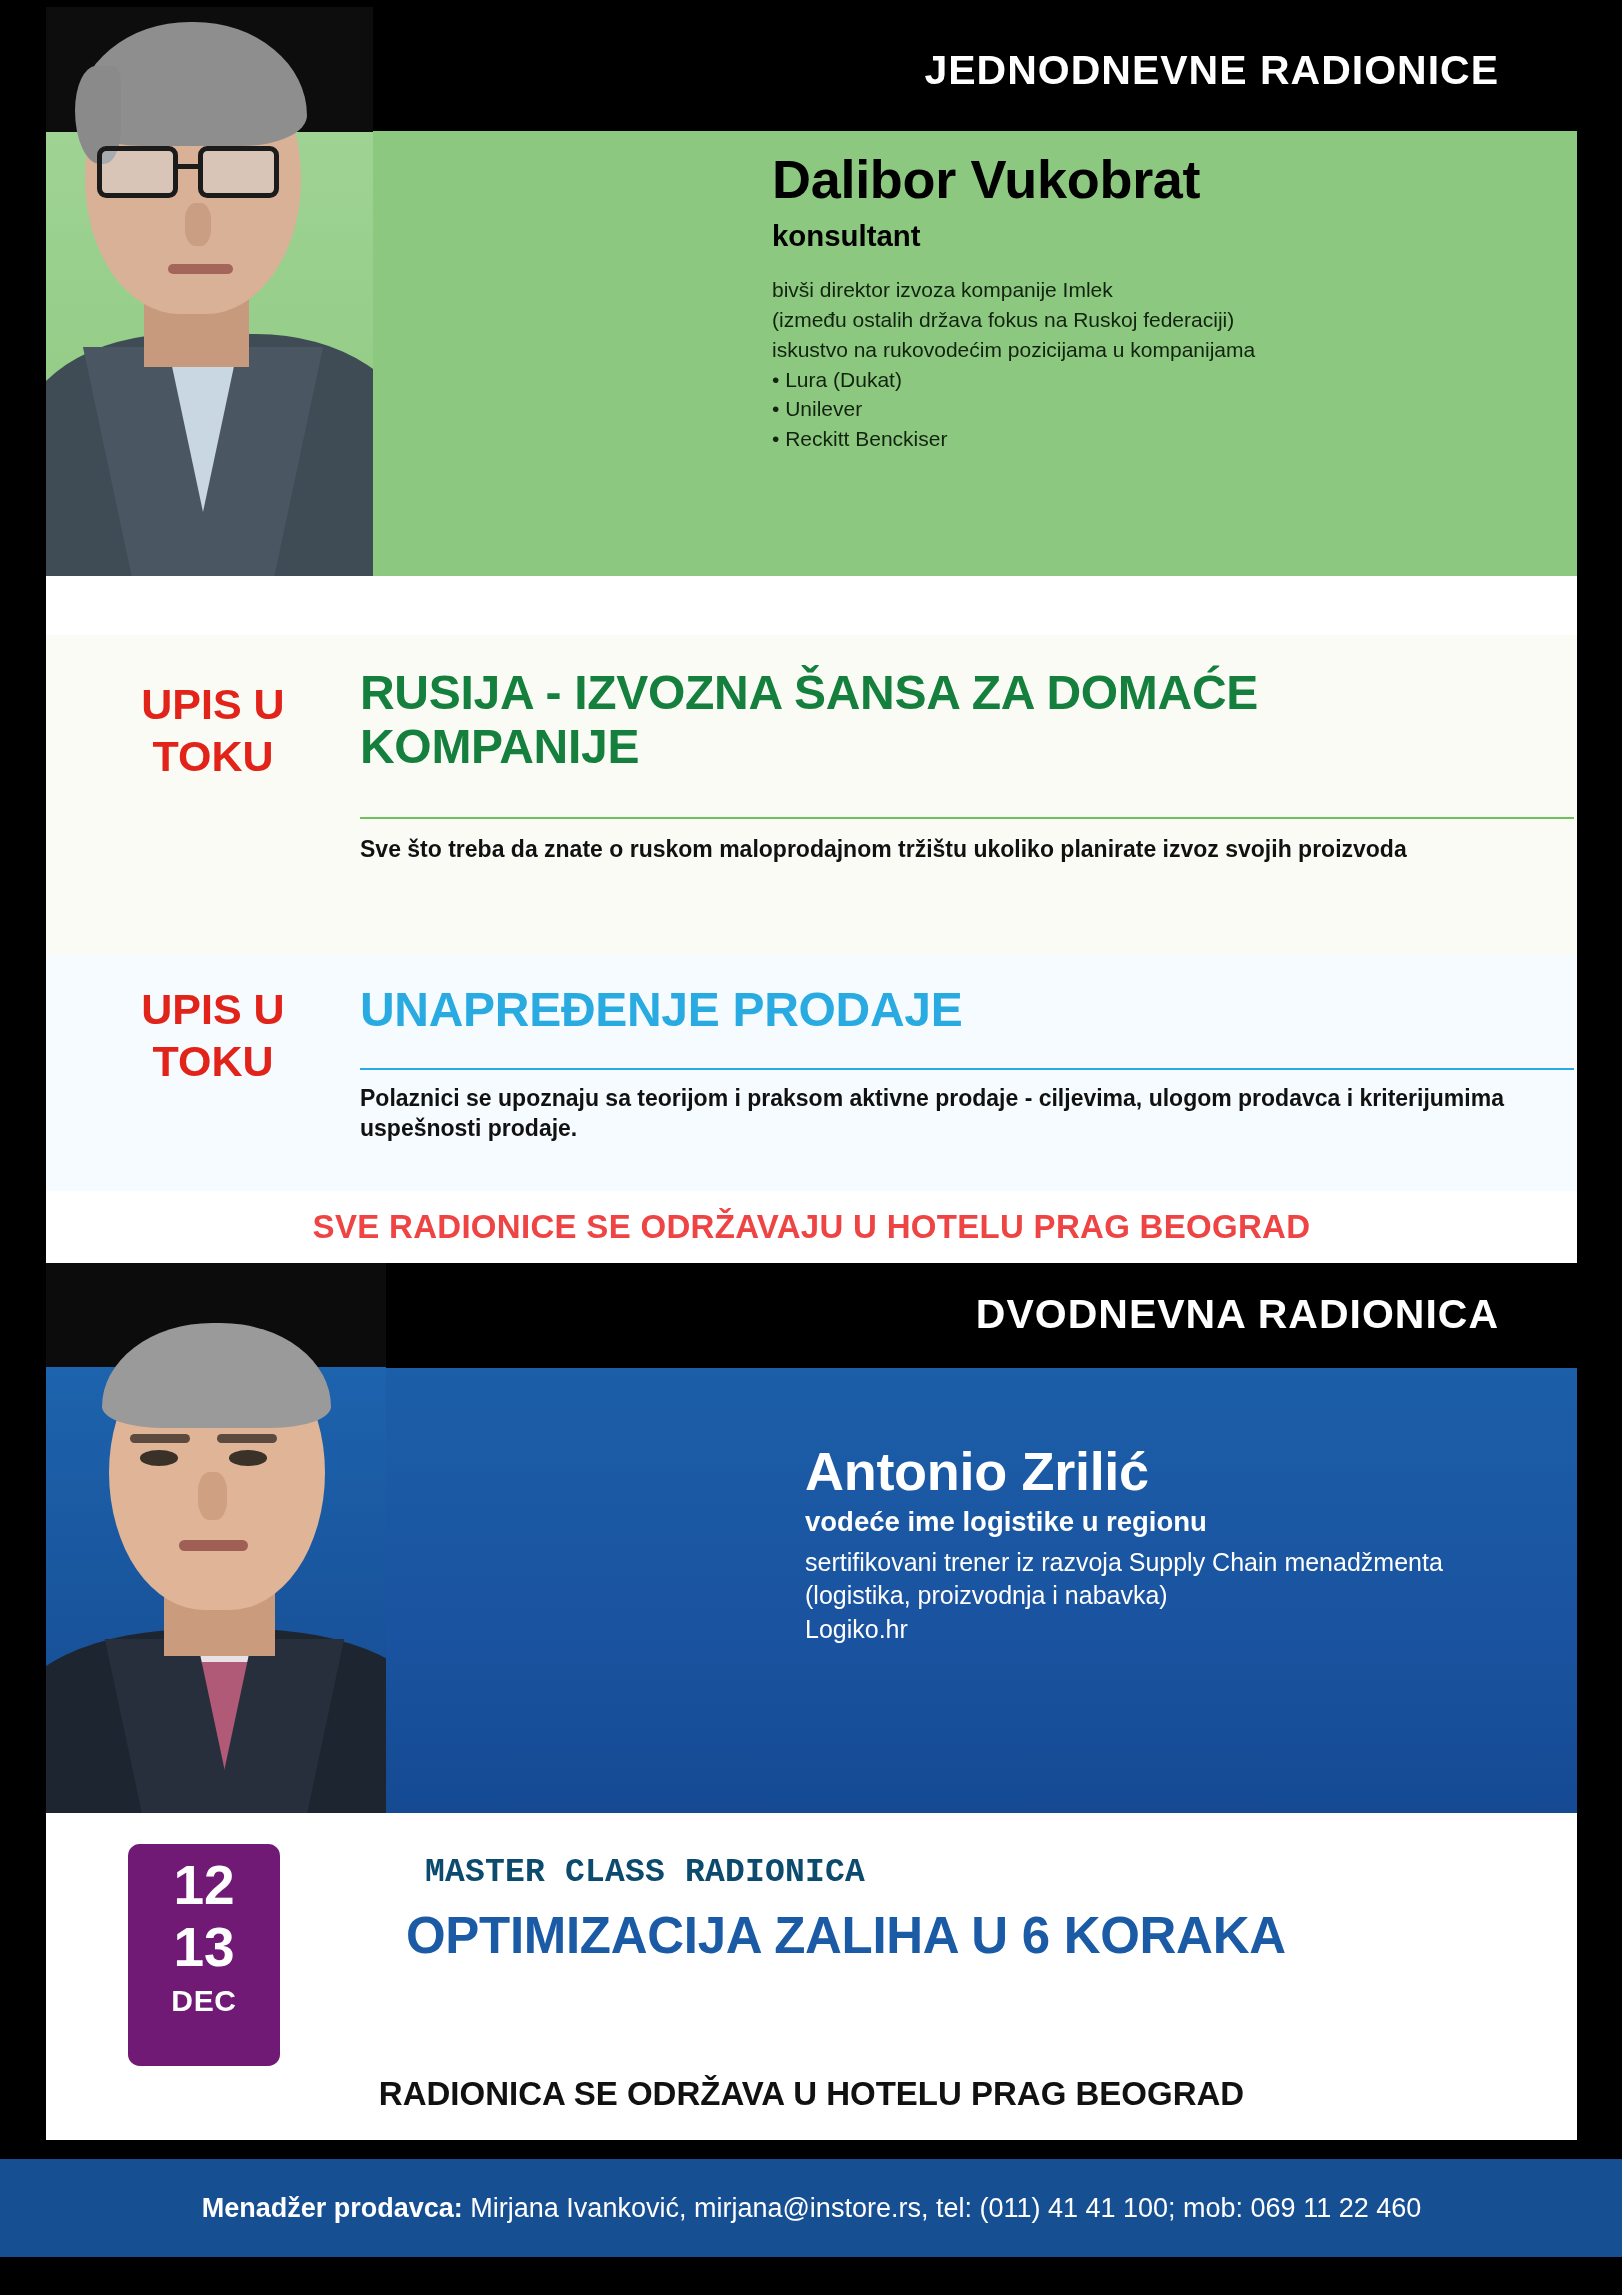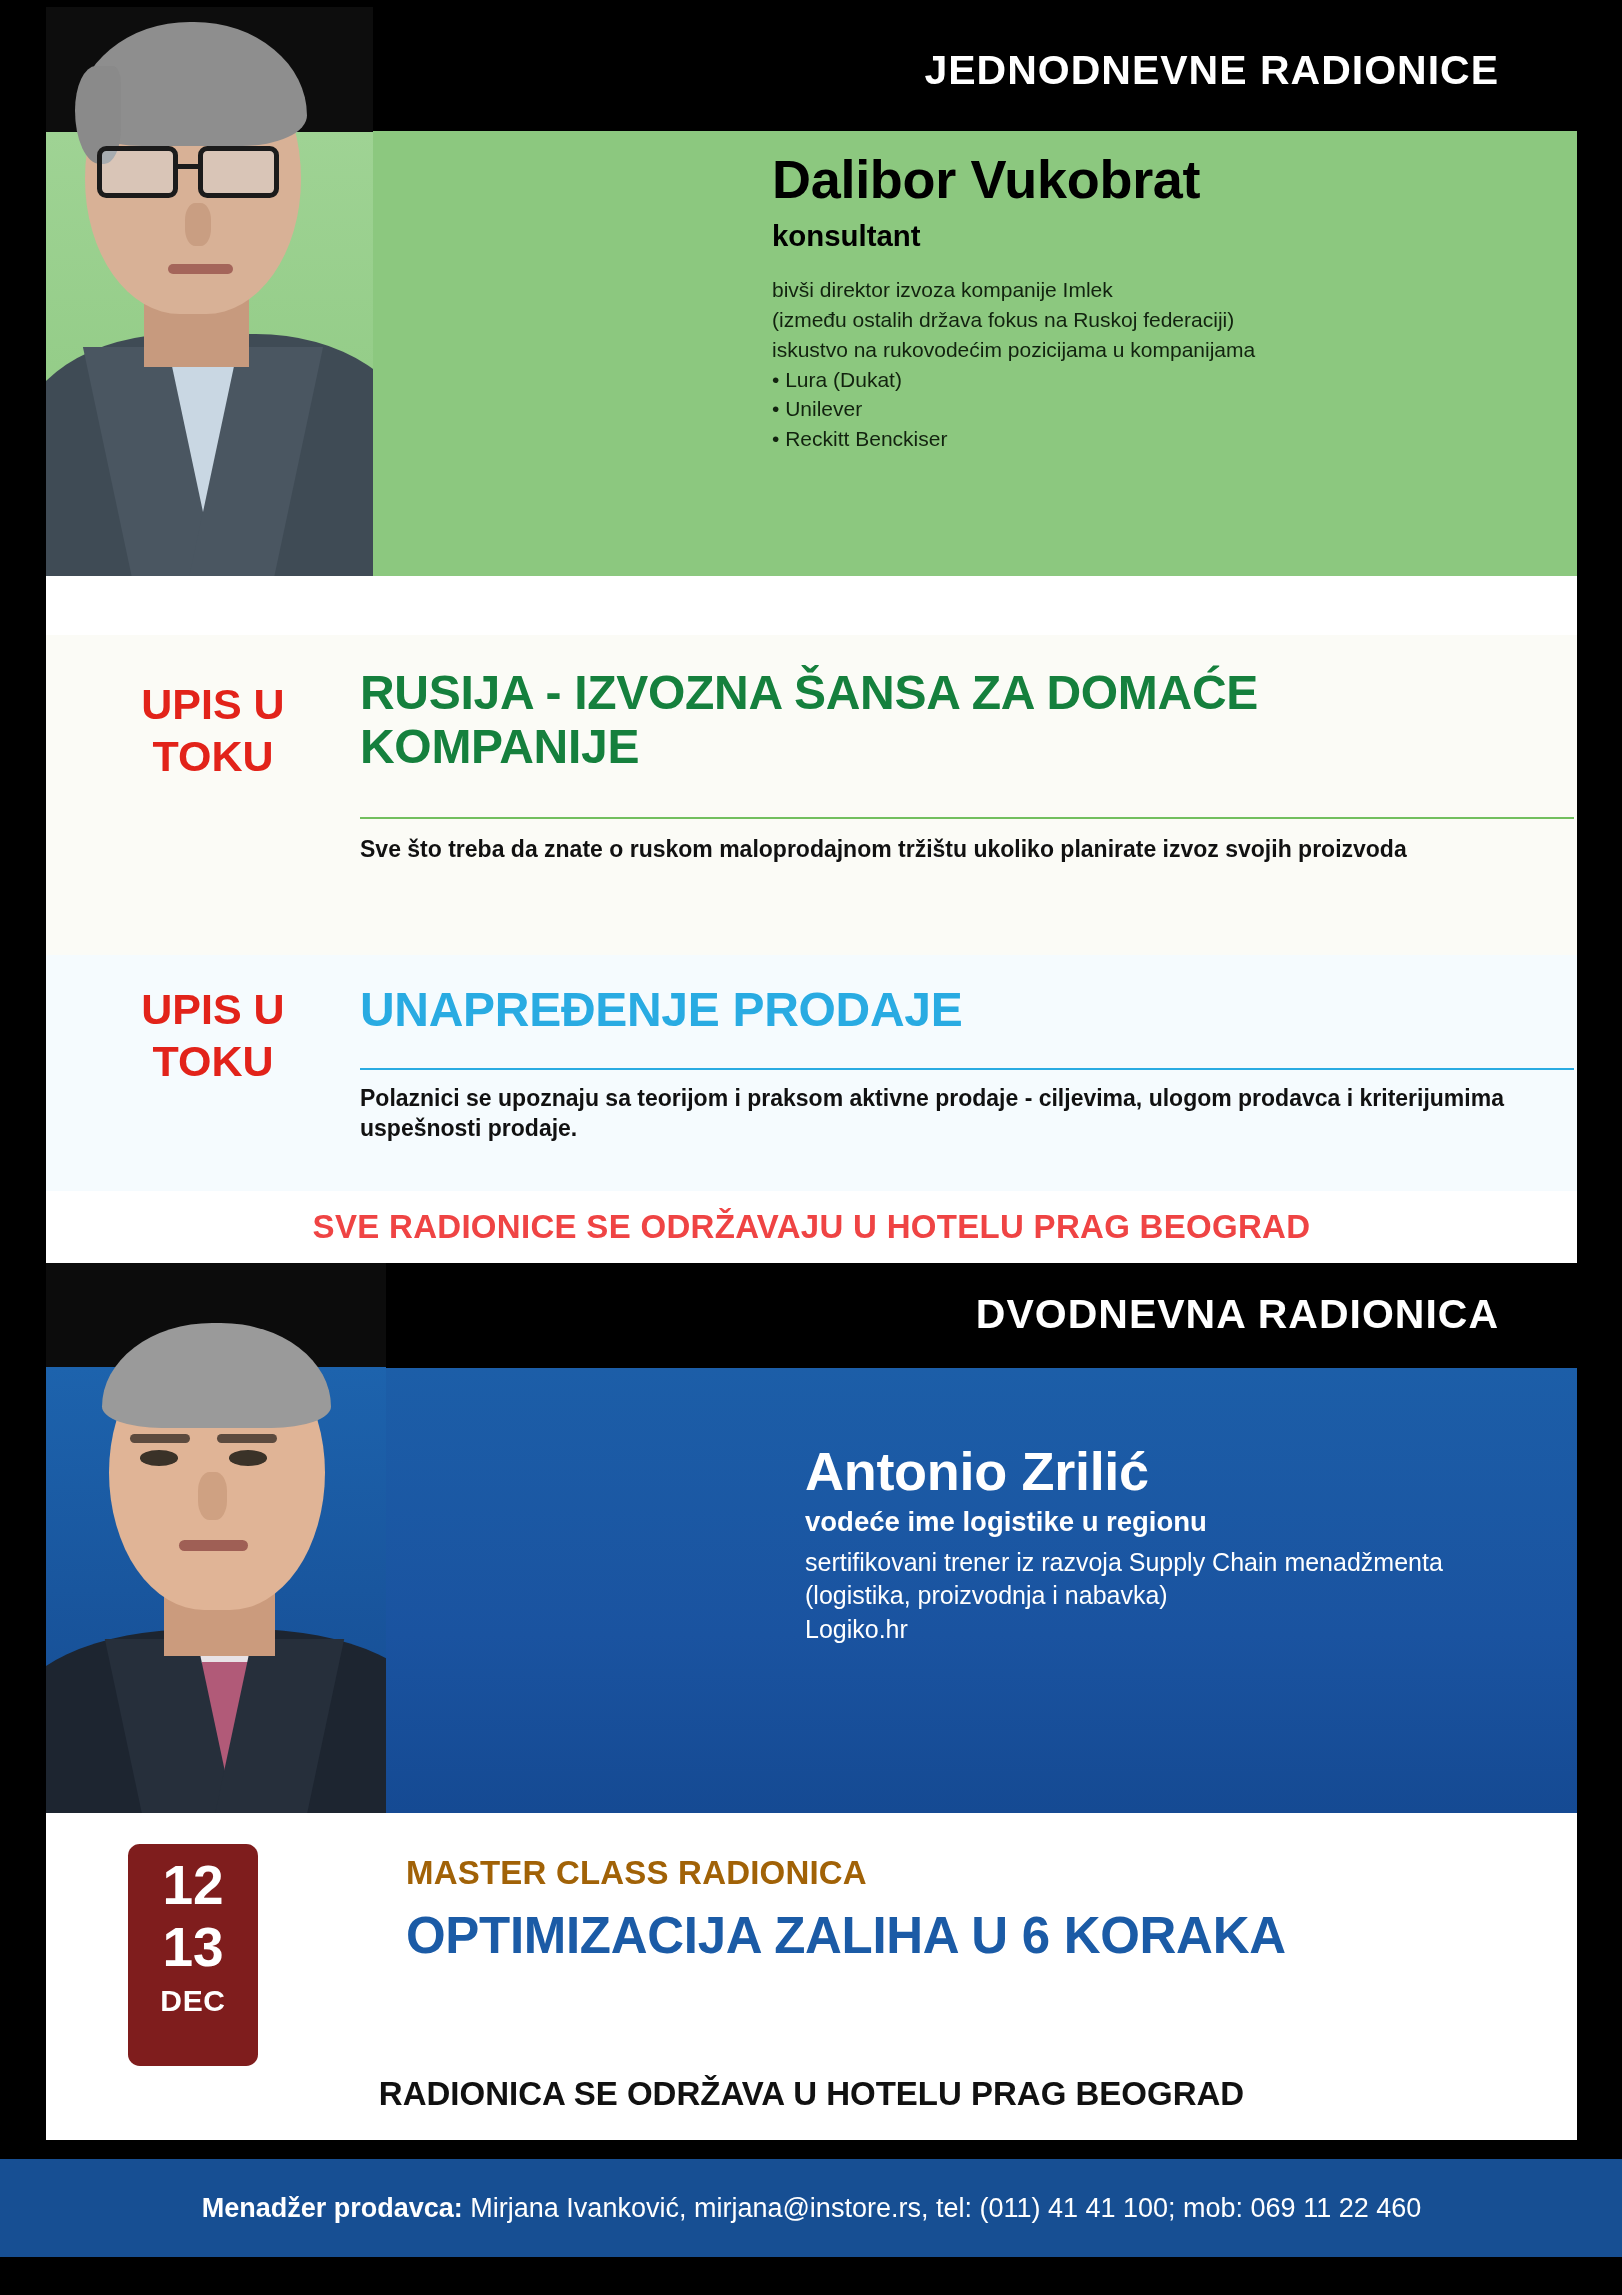--- a/index.html
+++ b/index.html
@@ -345,33 +345,33 @@
   
   .mc-block {
     position: absolute;
     left: 46px; top: 1813px;
     width: 1531px; height: 327px;
     background: #ffffff;
   }
   .date-badge {
     position: absolute;
     left: 82px; top: 31px;
-    width: 130px; height: 222px;
-    background: #7f1d1d;
+    width: 152px; height: 222px;
+    background: #701a75;
     border-radius: 11.8px;
     color: #ffffff;
     text-align: center;
   }
   .date-d1 { margin-top: 14.4px; font-size: 55px; font-weight: bold; line-height: 1.0; }
   .date-d2 { margin-top: 6.5px; font-size: 55px; font-weight: bold; line-height: 1.0; }
   .date-mon { margin-top: 9.2px; font-size: 30px; font-weight: bold; letter-spacing: 0.7px; }
 
   .mc-kicker {
-    position: absolute; left: 360px; top: 41px;
-    color: #a16207; font-size: 33px; font-weight: bold; letter-spacing: 0.2px;
+    position: absolute; left: 379px; top: 41px;
+    color: #0c4a6e; font-size: 33px; font-weight: bold; letter-spacing: 0.2px; font-family: Liberation Mono, monospace;
   }
   .mc-title {
     position: absolute; left: 360px; top: 93px;
     color: #1b5ba6; font-size: 51px; font-weight: bold; letter-spacing: -0.3px;
   }
   .mc-sub {
     position: absolute; left: 360px; top: 171px;
     color: #111111; font-size: 31px; font-weight: bold;
   }
   .mc-venue {

